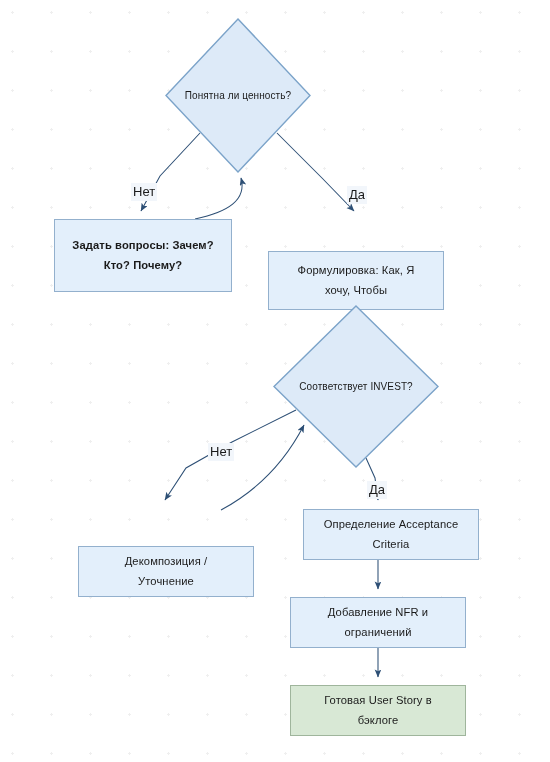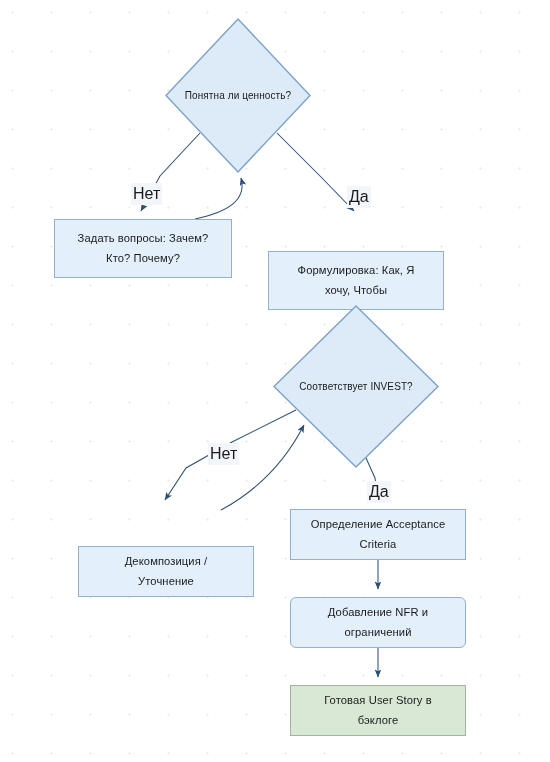--- a/index.html
+++ b/index.html
@@ -68,21 +68,21 @@
   .diamond-text {
     position: relative;
     z-index: 2;
     color: #1a1a1a;
     font-size: 10px;
     line-height: 1.7;
     white-space: nowrap;
   }
   .edge-label {
     position: absolute;
-    font-size: 16px;
+    font-size: 13px;
     color: #1a1a1a;
     background: #f2f6fb;
     padding: 1px 2px;
     line-height: 1.25;
     white-space: nowrap;
   }
 </style>
 </head>
 <body>
 
@@ -117,21 +117,21 @@
     </g>
   </svg>
 
   <div class="node node-decision" style="left:165px; top:18px; width:146px; height:155px;">
     <svg class="diamond-shape" viewBox="0 0 146 155" preserveAspectRatio="none">
       <polygon points="73,1 145,77.5 73,154 1,77.5" fill="#ddeaf8" stroke="#7ba3c9" stroke-width="1.4"></polygon>
     </svg>
     <span class="diamond-text">Понятна ли ценность?</span>
   </div>
 
-  <div class="node node-process" style="left:54px; top:219px; width:178px; height:59px;">
+  <div class="node node-process" style="left:54px; top:219px; width:178px; height:73px;font-weight:bold;">
     <span class="node-label">Задать вопросы: Зачем?
 Кто? Почему?</span>
   </div>
 
   <div class="node node-process" style="left:268px; top:219px; width:176px; height:59px;margin-top:32px;">
     <span class="node-label">Формулировка: Как, Я
 хочу, Чтобы</span>
   </div>
 
   <div class="node node-decision" style="left:273px; top:305px; width:166px; height:163px;">
@@ -139,26 +139,26 @@
       <polygon points="83,1 165,81.5 83,162 1,81.5" fill="#ddeaf8" stroke="#7ba3c9" stroke-width="1.4"></polygon>
     </svg>
     <span class="diamond-text">Соответствует INVEST?</span>
   </div>
 
   <div class="node node-process" style="left:78px; top:510px; width:176px; height:51px;margin-top:36px;">
     <span class="node-label">Декомпозиция /
 Уточнение</span>
   </div>
 
-  <div class="node node-process" style="left:290px; top:509px; width:176px; height:51px;">
+  <div class="node node-process" style="left:303px; top:509px; width:176px; height:51px;">
     <span class="node-label">Определение Acceptance
 Criteria</span>
   </div>
 
-  <div class="node node-process" style="left:290px; top:597px; width:176px; height:51px;border-radius:6px;">
+  <div class="node node-process" style="left:290px; top:597px; width:176px; height:51px;">
     <span class="node-label">Добавление NFR и
 ограничений</span>
   </div>
 
   <div class="node node-terminal" style="left:290px; top:685px; width:176px; height:51px;justify-content:center;">
     <span class="node-label">Готовая User Story в
 бэклоге</span>
   </div>
 
   <span class="edge-label" style="left:131px; top:183px;">Нет</span>

